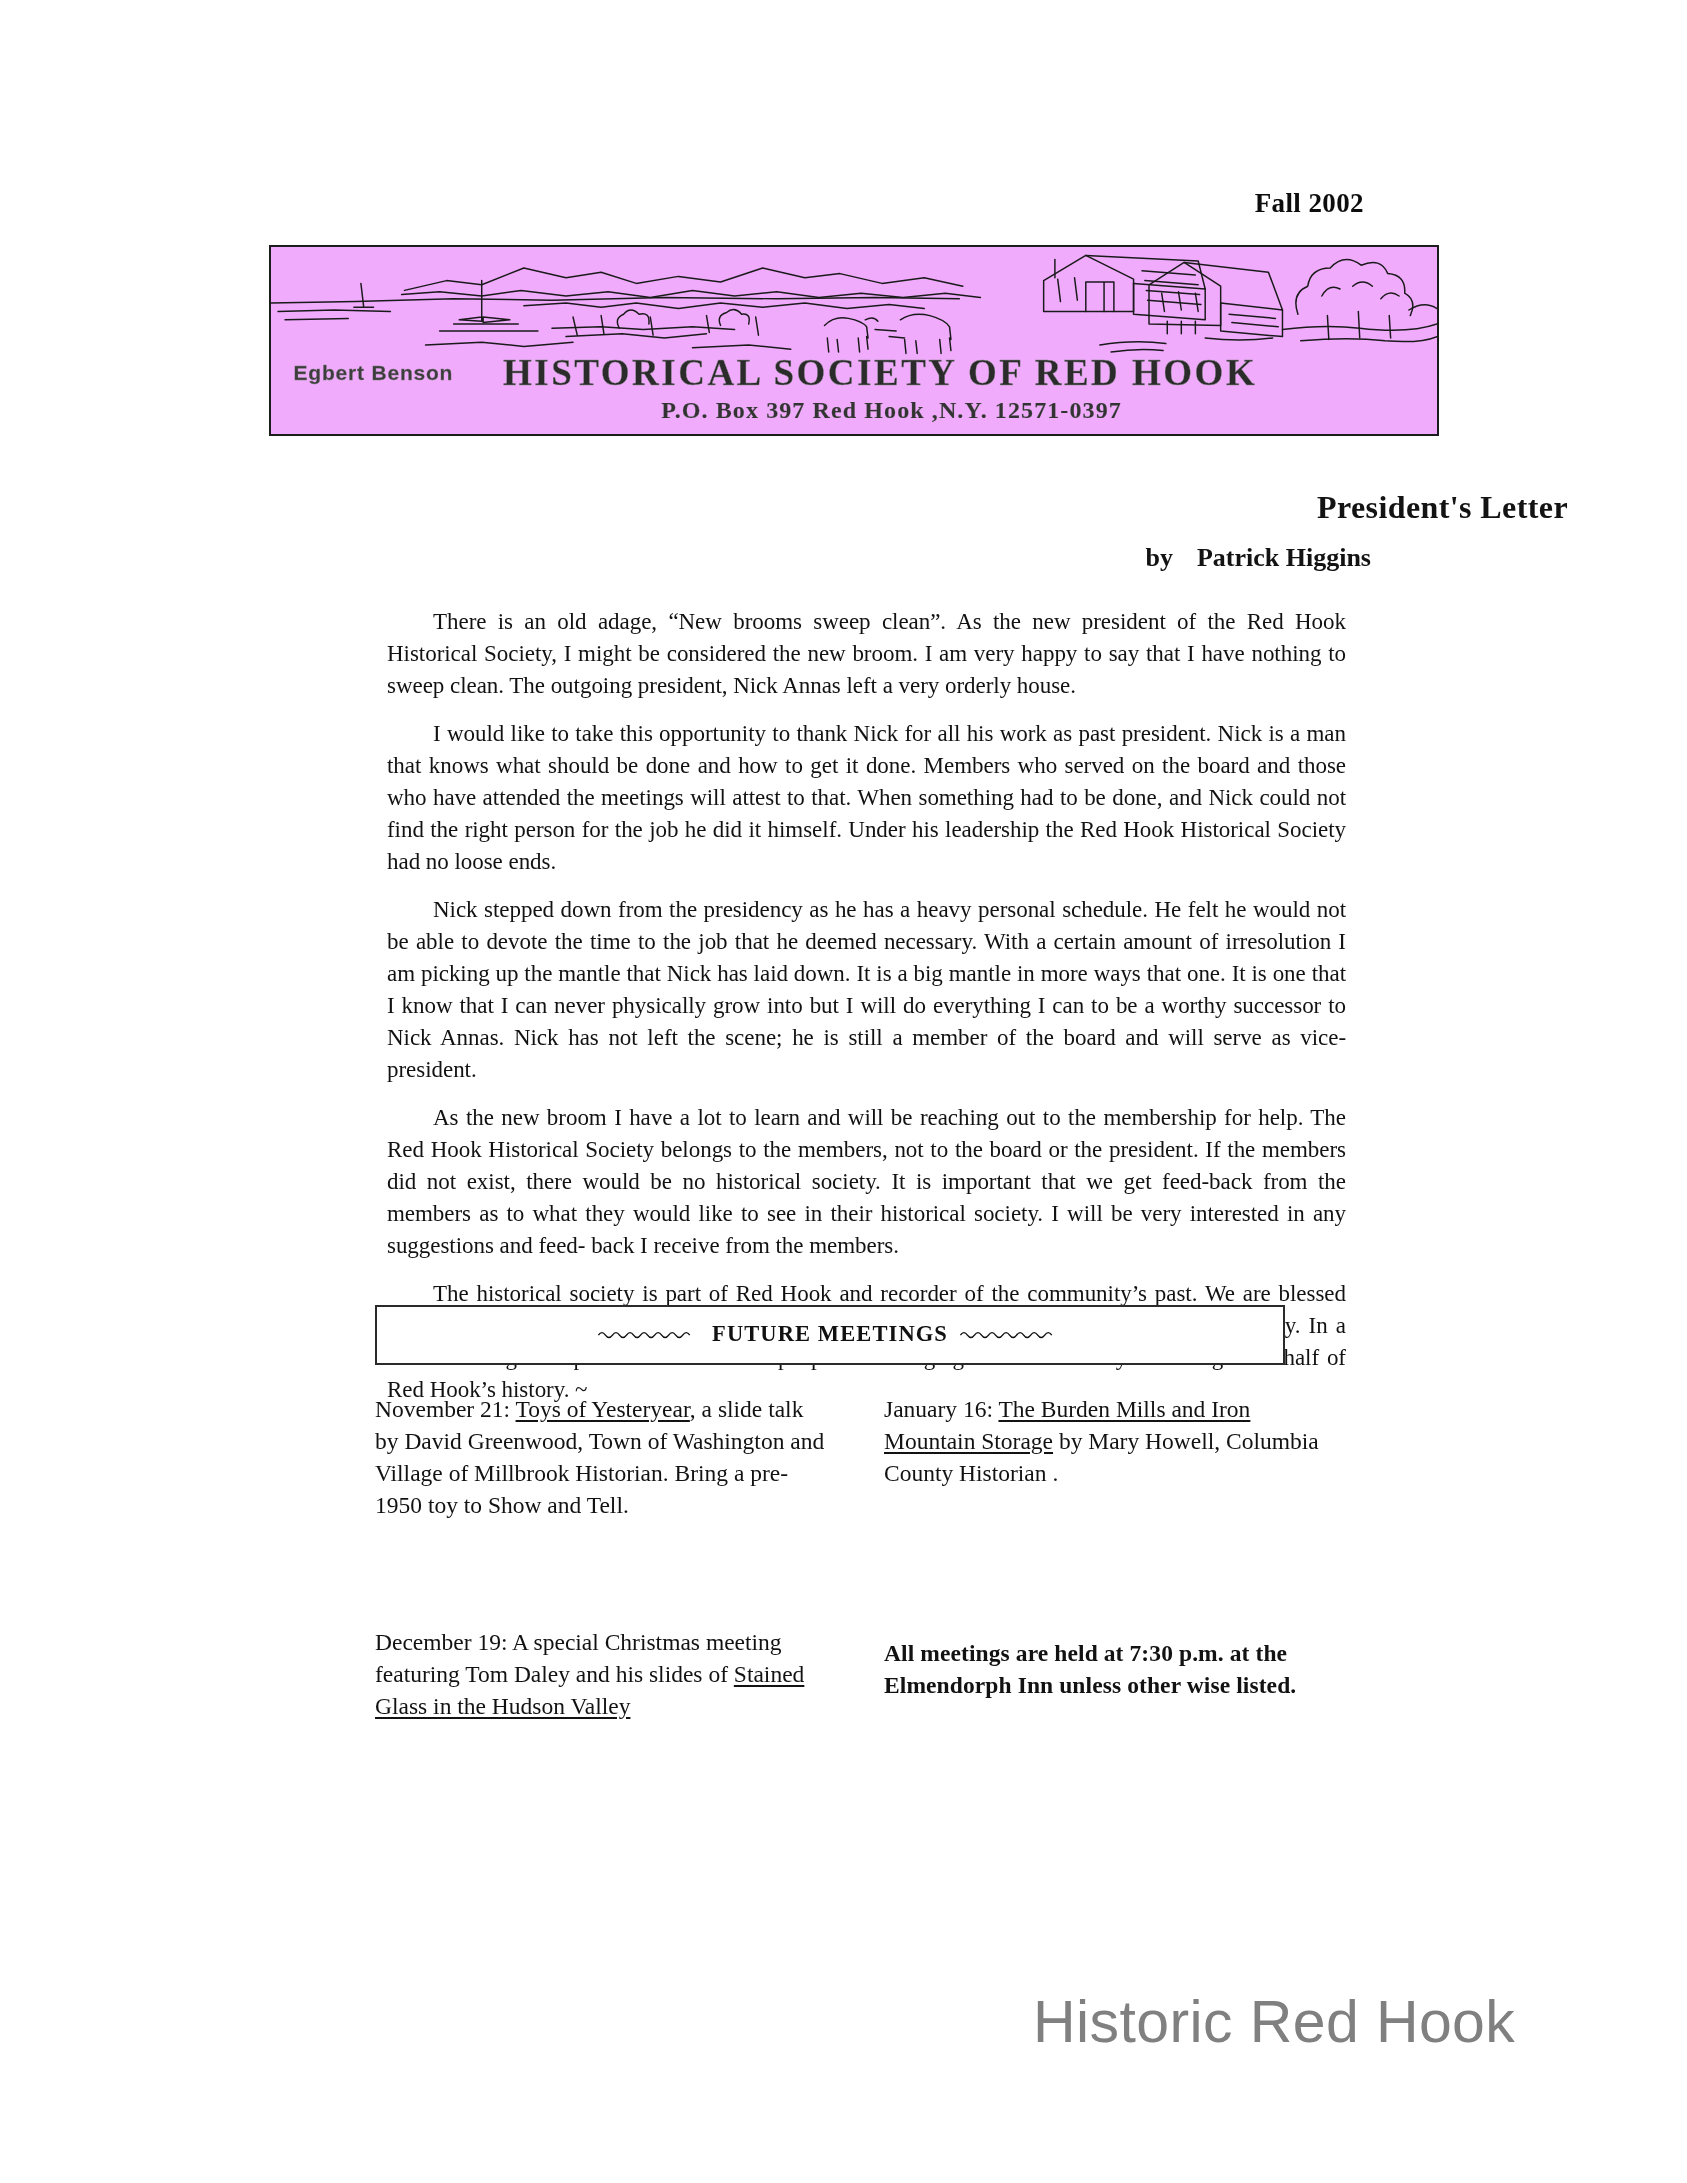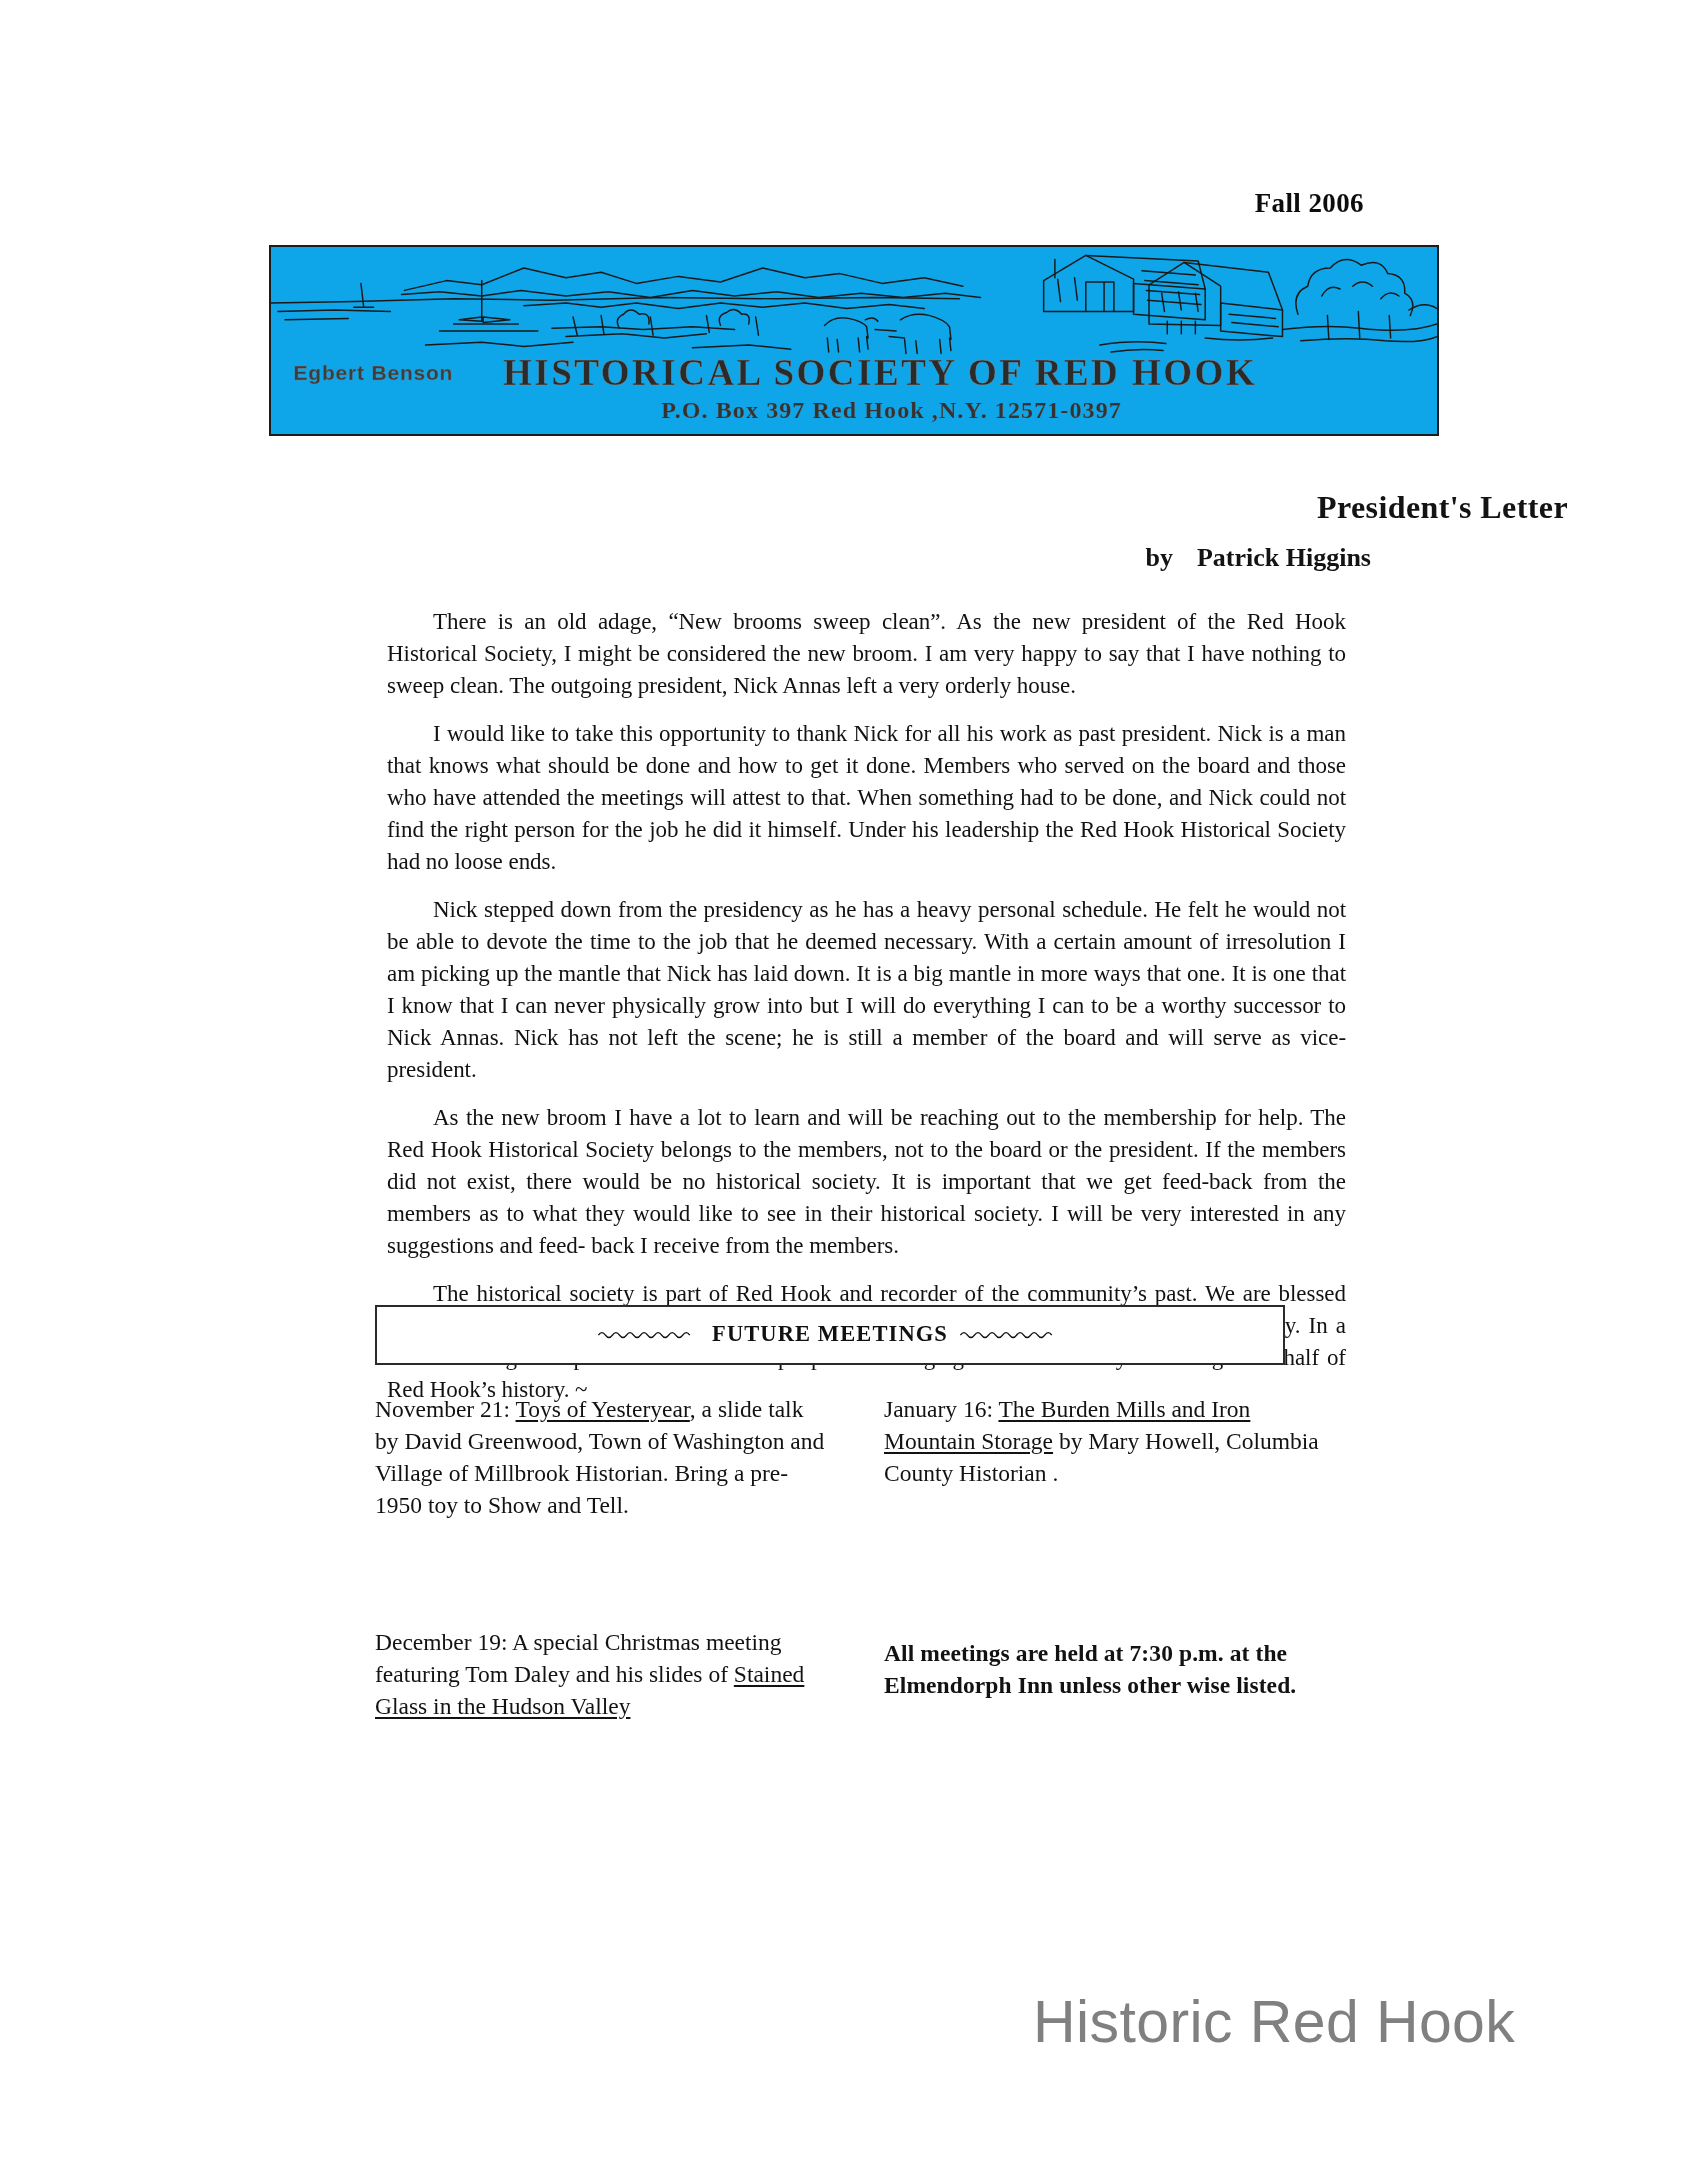--- a/index.html
+++ b/index.html
@@ -36,21 +36,21 @@
 
   
   .masthead {
     position: absolute;
     left: 269px;
     top: 245px;
     width: 1170px;
     height: 191px;
     border: 2.8px solid #1c1c1c;
     box-sizing: border-box;
-    background: #0ea5e9;
+    background: #f0abfc;
   }
   .masthead-art {
     position: absolute;
     left: 0;
     top: 0;
     width: 100%;
     height: 112px;
     overflow: hidden;
   }
   .masthead-art svg { display: block; width: 100%; height: 100%; }
@@ -216,21 +216,21 @@
     color: #808080;
     letter-spacing: 0.4px;
     white-space: nowrap;
   }
 </style>
 </head>
 <body>
 
 <div id="page">
 
-  <div class="issue-date">Fall 2006</div>
+  <div class="issue-date">Fall 2002</div>
 
   <div class="masthead">
 
     <div class="masthead-art">
       <svg viewBox="0 0 1660 160" preserveAspectRatio="none" xmlns="http://www.w3.org/2000/svg">
         <g fill="none" stroke="#1a1a1a" stroke-width="2.1" stroke-linecap="round" stroke-linejoin="round">
 
           <path d="M190 62 L250 48 L300 54 L360 30 L420 44 L470 36 L520 52 L580 42 L640 50 L700 30 L760 44 L810 38 L870 52 L930 44 L985 56"></path>
 
           <path d="M0 80 L120 78 L260 74 L400 76 L560 72 L720 74 L860 72 L980 74"></path>

